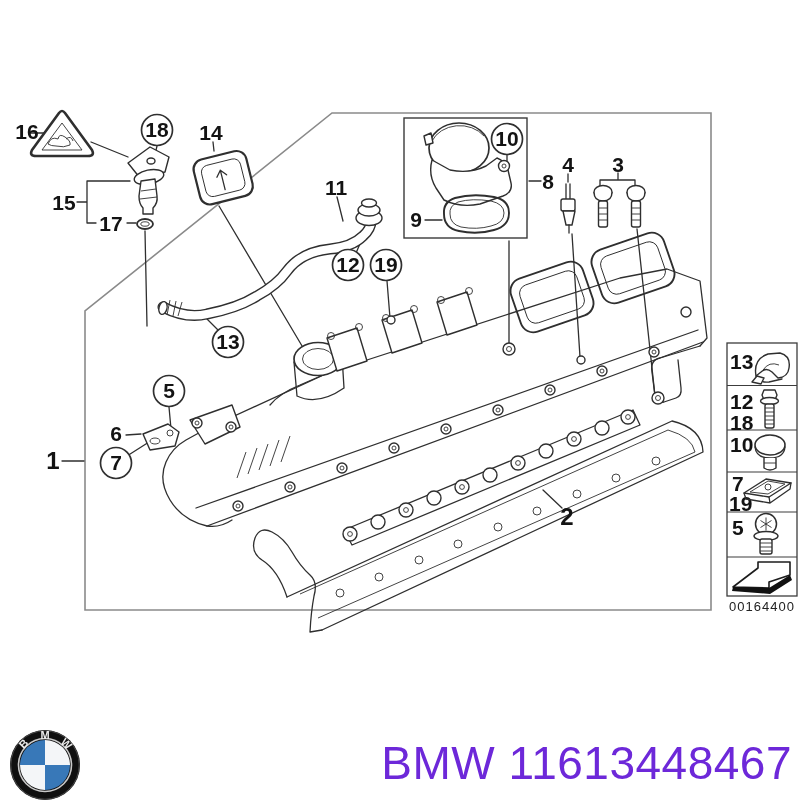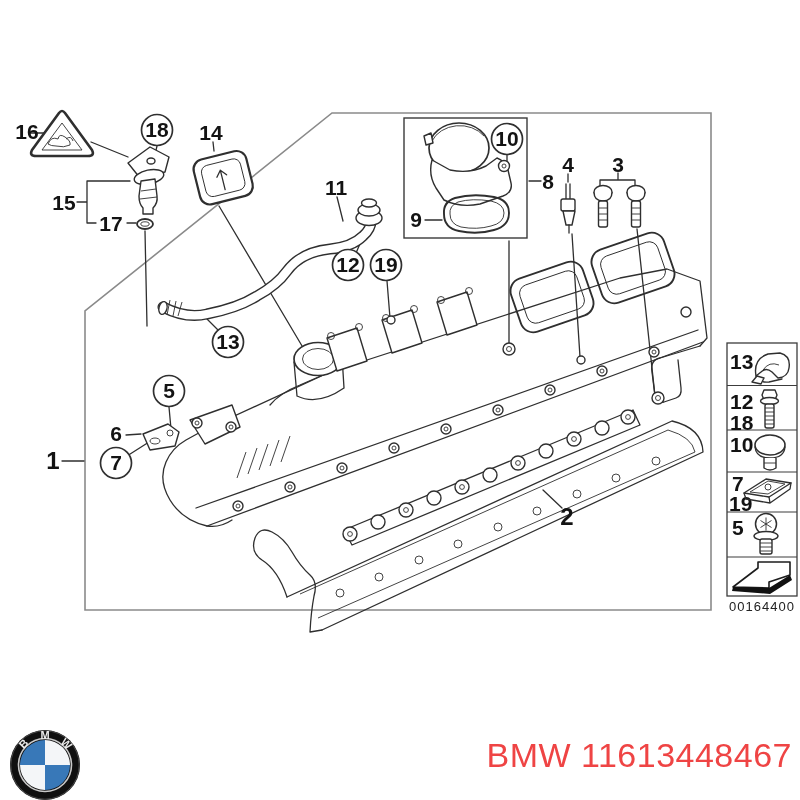--- a/index.html
+++ b/index.html
@@ -8,21 +8,21 @@
   svg text{user-select:none;}
   .ln{stroke:#2f2f2f;fill:none;stroke-width:1.3;stroke-linecap:round;stroke-linejoin:round;}
   .lnw{stroke:#2f2f2f;fill:#fff;stroke-width:1.4;stroke-linejoin:round;}
   .thin{stroke:#2f2f2f;fill:none;stroke-width:0.9;}
   .frame{stroke:#8a8a8a;fill:none;stroke-width:1.6;}
   .lbl{font:bold 21px "Liberation Sans",sans-serif;fill:#131313;text-anchor:middle;}
   .lbl-lg{font:bold 24px "Liberation Sans",sans-serif;fill:#131313;text-anchor:middle;}
   .co{fill:#fff;stroke:#2f2f2f;stroke-width:1.7;}
   .leg-num{font:bold 21px "Liberation Sans",sans-serif;fill:#131313;text-anchor:start;}
   .code{font:13px "Liberation Sans",sans-serif;fill:#222;text-anchor:middle;letter-spacing:1px;}
-  #part-text{position:absolute;top:736px;right:8px;font-size:34px;color:#ef4444;
+  #part-text{position:absolute;top:736px;right:8px;font-size:46px;color:#6d28d9;
              letter-spacing:0.5px;white-space:nowrap;}
   #logo-wrap{position:absolute;left:4px;top:729px;width:82px;height:71px;}
 </style>
 </head>
 <body>
 
 
 
 <svg width="800" height="720" viewBox="0 0 800 720">
 

